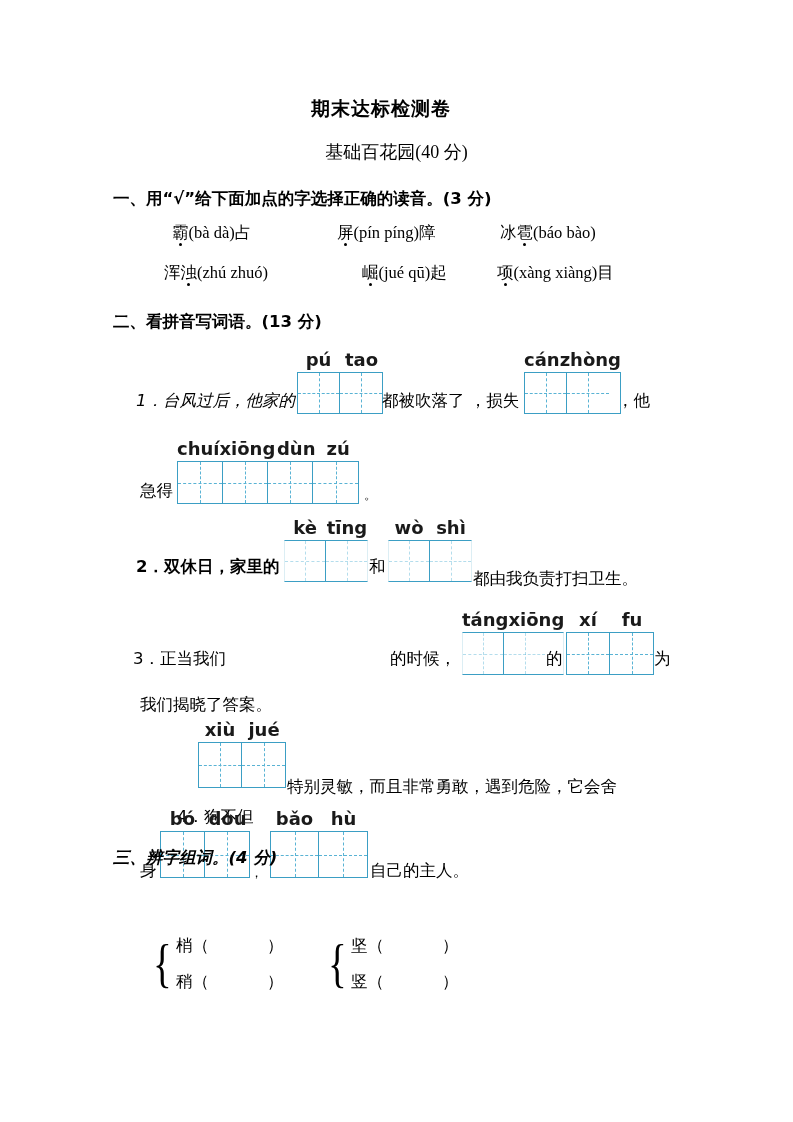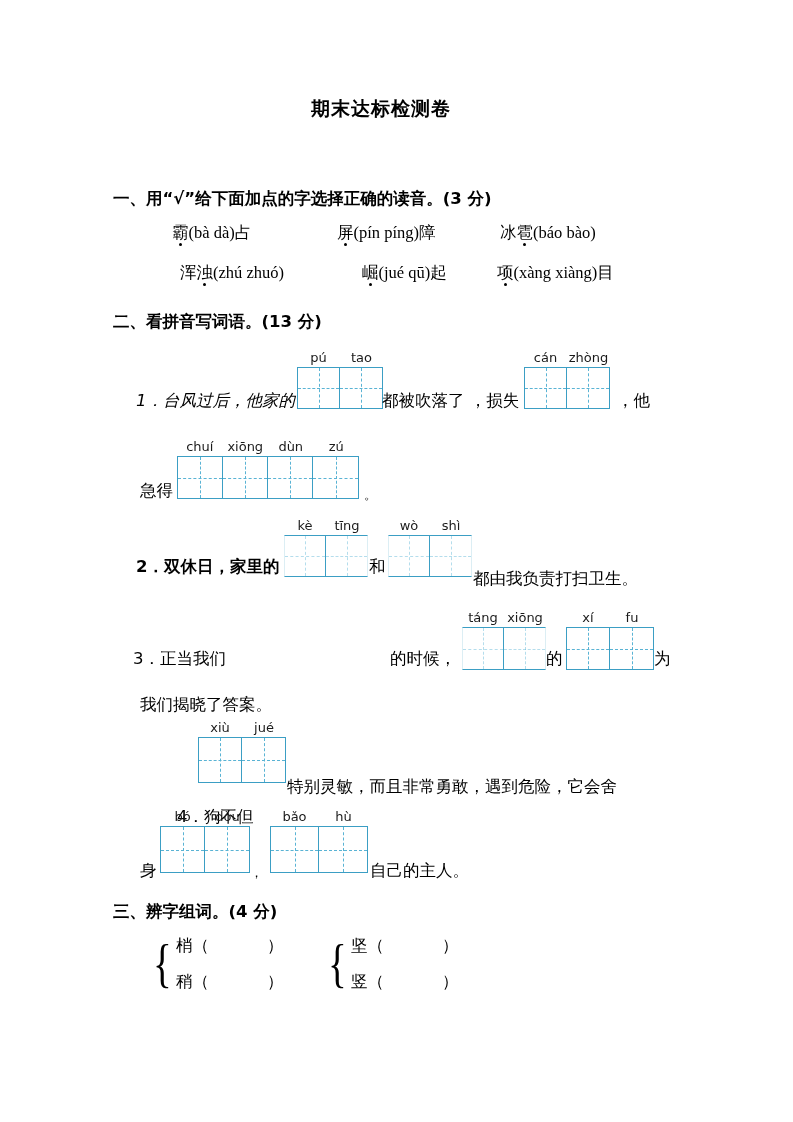--- a/index.html
+++ b/index.html
@@ -81,25 +81,26 @@
     background: #000;
   }
 
   
   .gridwrap {
     position: absolute;
   }
   .pinyin-row {
     display: flex;
     font-family: "DejaVu Sans", "Liberation Sans", sans-serif;
-    font-size: 13px;
+    font-size: 18px;
     color: #1a1a1a;
     line-height: 1;
     padding-bottom: 3px;
     justify-content: space-around;
+    font-weight: bold;
   }
   .pinyin-cell {
     flex: 1 1 0;
     text-align: center;
     white-space: nowrap;
   }
   .tzg {
     display: flex;
     border: 1px solid #3b9ec4;
     box-sizing: border-box;
@@ -166,34 +167,35 @@
     color: #000;
   }
   .paren-gap { display: inline-block; width: 58px; }
 </style>
 </head>
 <body>
 
 <div class="page">
 
   <div class="doc-title">期末达标检测卷</div>
+  <div class="section-title ser">基础百花园(40 分)</div>
 
   <div class="qhead" style="left:113px; top:188px;">一、用“√”给下面加点的字选择正确的读音。(3 分)</div>
 
   <div class="qline ser" style="left:172px; top:222px;">
     <span></span><span class="dotchar">霸</span><span>(bà  dà)占</span>
   </div>
   <div class="qline ser" style="left:337px; top:222px;">
     <span></span><span class="dotchar">屏</span><span>(pín  píng)障</span>
   </div>
   <div class="qline ser" style="left:500px; top:222px;">
     <span>冰</span><span class="dotchar">雹</span><span>(báo  bào)</span>
   </div>
 
-  <div class="qline ser" style="left:164px; top:262px;margin-left:16px;">
+  <div class="qline ser" style="left:164px; top:262px;">
     <span>浑</span><span class="dotchar">浊</span><span>(zhú  zhuó)</span>
   </div>
   <div class="qline ser" style="left:338px; top:262px;padding-left:24px;">
     <span></span><span class="dotchar">崛</span><span>(jué  qū)起</span>
   </div>
   <div class="qline ser" style="left:497px; top:262px;">
     <span></span><span class="dotchar">项</span><span>(xàng  xiàng)目</span>
   </div>
 
   <div class="qhead" style="left:113px; top:311px;">二、看拼音写词语。(13 分)</div>
@@ -321,21 +323,21 @@
       <span class="pinyin-cell">bǎo</span>
       <span class="pinyin-cell">hù</span>
     </div>
     <div class="tzg">
       <div class="cell" style="width:48px;height:45px;"></div>
       <div class="cell" style="width:48px;height:45px;"></div>
     </div>
   </div>
   <div class="qline" style="left:370px; top:860px;">自己的主人。</div>
 
-  <div class="qhead" style="left:113px; top:901px;">三、辨字组词。(4 分)</div>
+  <div class="qhead" style="left:113px; top:847px;font-style:italic;">三、辨字组词。(4 分)</div>
 
   <div class="brace-group" style="left:150px; top:935px;">
     <span class="brace">{</span>
     <span class="brace-rows">
       <span class="brace-row"><span>梢</span><span>（</span><span class="paren-gap"></span><span>）</span></span>
       <span class="brace-row"><span>稍</span><span>（</span><span class="paren-gap"></span><span>）</span></span>
     </span>
   </div>
 
   <div class="brace-group" style="left:325px; top:935px;">

